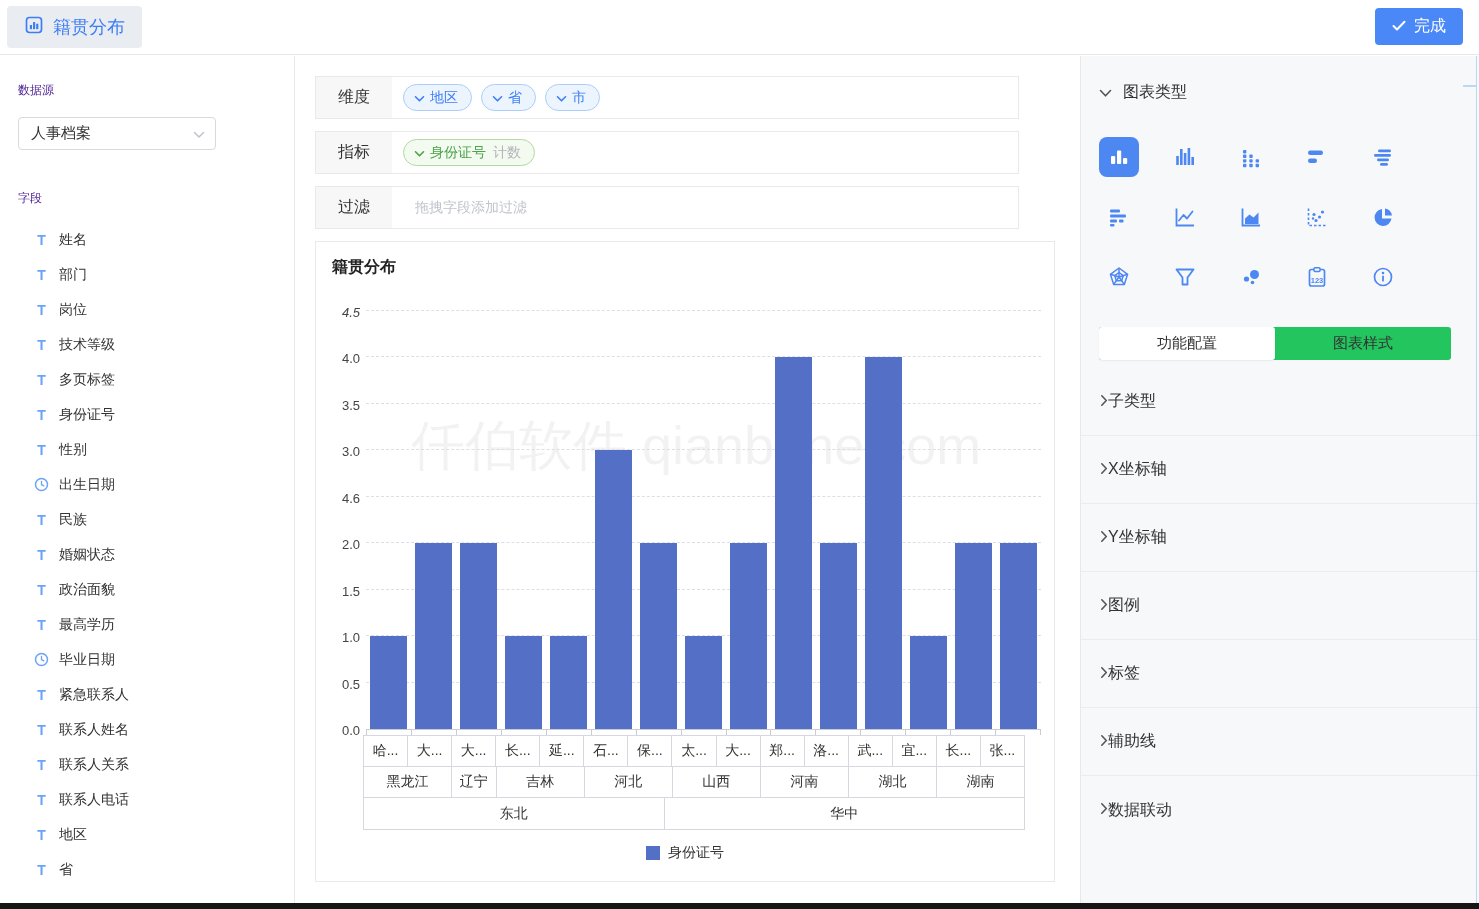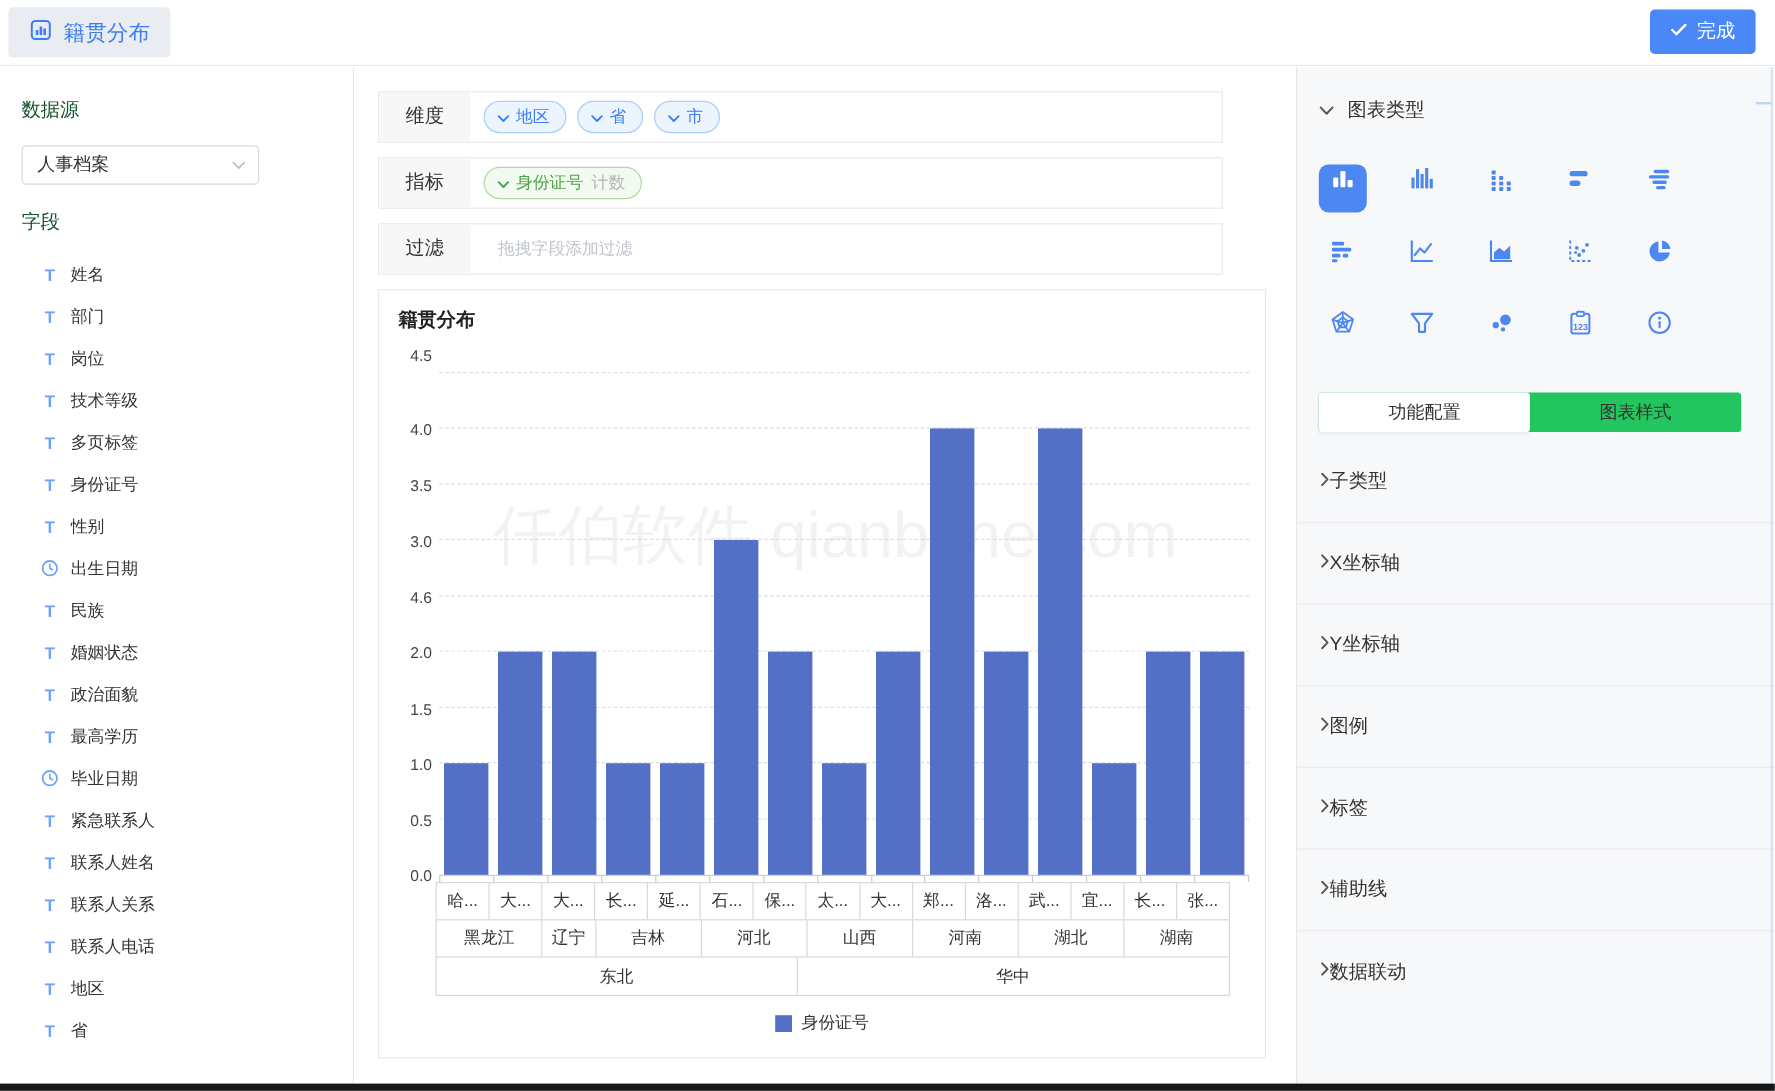--- a/index.html
+++ b/index.html
@@ -10,25 +10,25 @@
 
 .topbar{position:absolute;top:0;left:0;right:0;height:55px;background:#fff;border-bottom:1px solid #e8e8e8}
 .doc-tab{position:absolute;left:7px;top:6px;height:42px;display:flex;align-items:center;gap:9px;
   padding:0 17px;background:#e9ecf1;border-radius:4px;color:#3d7ef5;font-size:18px;cursor:pointer}
 .done-btn{position:absolute;right:16px;top:8px;height:37px;padding:0 17px;background:#4a88f7;color:#fff;
   font-size:16px;border:none;border-radius:4px;display:flex;align-items:center;gap:8px;cursor:pointer}
 
 
 .sidebar{position:absolute;top:56px;left:0;width:295px;bottom:6px;background:#fff;
   border-right:1px solid #e8e8e8;padding-left:18px;overflow:hidden}
-.side-label{font-size:16px;color:#14532d;margin-top:26px}
+.side-label{font-size:12px;color:#4c1d95;margin-top:26px}
 .ds-select{margin-top:18px;width:198px;height:33px;border:1px solid #d9d9d9;border-radius:4px;
   display:flex;align-items:center;justify-content:space-between;padding:0 10px 0 12px;
   font-size:15px;color:#333;cursor:pointer;background:#fff}
-.side-label.fields{margin-top:21px}
+.side-label.fields{margin-top:40px}
 .field-list{margin-top:15px}
 .field-item{height:35px;display:flex;align-items:center;gap:9px;padding-left:15px;font-size:14px;color:#333;cursor:grab}
 .ficon{width:17px;display:flex;justify-content:center;align-items:center;color:#6ba3f7;font-weight:bold;font-size:14px}
 
 
 .center{position:absolute;left:296px;top:56px;right:399px;bottom:6px;background:#fff;padding:20px 0 0 19px}
 .edit-row{width:704px;height:43px;border:1px solid #e9e9eb;display:flex;margin-bottom:12px;background:#fff}
 .edit-label{width:76px;background:#f7f7f8;display:flex;align-items:center;justify-content:center;
   font-size:16px;color:#333;flex:none}
 .edit-content{flex:1;display:flex;align-items:center;gap:9px;padding-left:11px}
@@ -64,21 +64,21 @@
 .ax-cell:first-child{border-left:none}
 .legend{position:absolute;left:0;right:0;top:602px;display:flex;justify-content:center;align-items:center;
   gap:8px;font-size:14px;color:#333}
 .legend-swatch{width:14px;height:14px;display:inline-block}
 
 
 .config-panel{position:absolute;top:56px;right:0;width:399px;bottom:6px;background:#f7f8fa;border-left:1px solid #e8e8e8}
 .cfg-header{display:flex;align-items:center;gap:11px;padding:26px 0 0 18px;font-size:16px;color:#333}
 .type-grid{margin:24px 0 0 5px;width:335px;display:grid;grid-template-columns:repeat(5,66px);
   grid-auto-rows:60px;align-items:center;justify-items:center}
-.type-cell{width:40px;height:40px;display:flex;justify-content:center;border-radius:8px;cursor:pointer}
+.type-cell{width:40px;height:40px;display:flex;align-items:center;justify-content:center;border-radius:8px;cursor:pointer}
 .type-cell.selected{background:#4d87f2}
 .cfg-tabs{margin:20px 0 0 18px;width:352px;height:33px;background:#22c55e;border-radius:3px;display:flex}
 .cfg-tab{flex:1;display:flex;align-items:center;justify-content:center;font-size:15px;color:#333;
   cursor:pointer;border-radius:3px}
 .cfg-tab.active{background:#fff;box-shadow:0 1px 2px rgba(0,0,0,0.06)}
 .cfg-sections{margin-top:8px}
 .cfg-section{height:68px;display:flex;align-items:center;gap:0;padding-left:19px;font-size:16px;
   color:#333;border-bottom:1px solid #ececee;cursor:pointer}
 .cfg-section:last-child{border-bottom:none}
 
@@ -262,21 +262,21 @@
     <div class="ylabels">
         <span class="ylabel" style="bottom: 0px;">0.0</span>
         <span class="ylabel" style="bottom: 46.4444px;">0.5</span>
         <span class="ylabel" style="bottom: 92.8889px;">1.0</span>
         <span class="ylabel" style="bottom: 139.333px;">1.5</span>
         <span class="ylabel" style="bottom: 185.778px;">2.0</span>
         <span class="ylabel" style="bottom: 232.222px;">4.6</span>
         <span class="ylabel" style="bottom: 278.667px; margin-top: 40px;">3.0</span>
         <span class="ylabel" style="bottom: 325.111px;">3.5</span>
         <span class="ylabel" style="bottom: 371.556px;">4.0</span>
-        <span class="ylabel" style="bottom: 434px;">4.5</span>
+        <span class="ylabel" style="bottom: 418px; font-style: italic;">4.5</span>
       </div>
     <div class="plot">
       <div id="gridlines">
           <div class="gridline" style="bottom: 46.4444px;"></div>
           <div class="gridline" style="bottom: 92.8889px;"></div>
           <div class="gridline" style="bottom: 139.333px;"></div>
           <div class="gridline" style="bottom: 185.778px;"></div>
           <div class="gridline" style="bottom: 232.222px;"></div>
           <div class="gridline" style="bottom: 278.667px;"></div>
           <div class="gridline" style="bottom: 325.111px;"></div>

